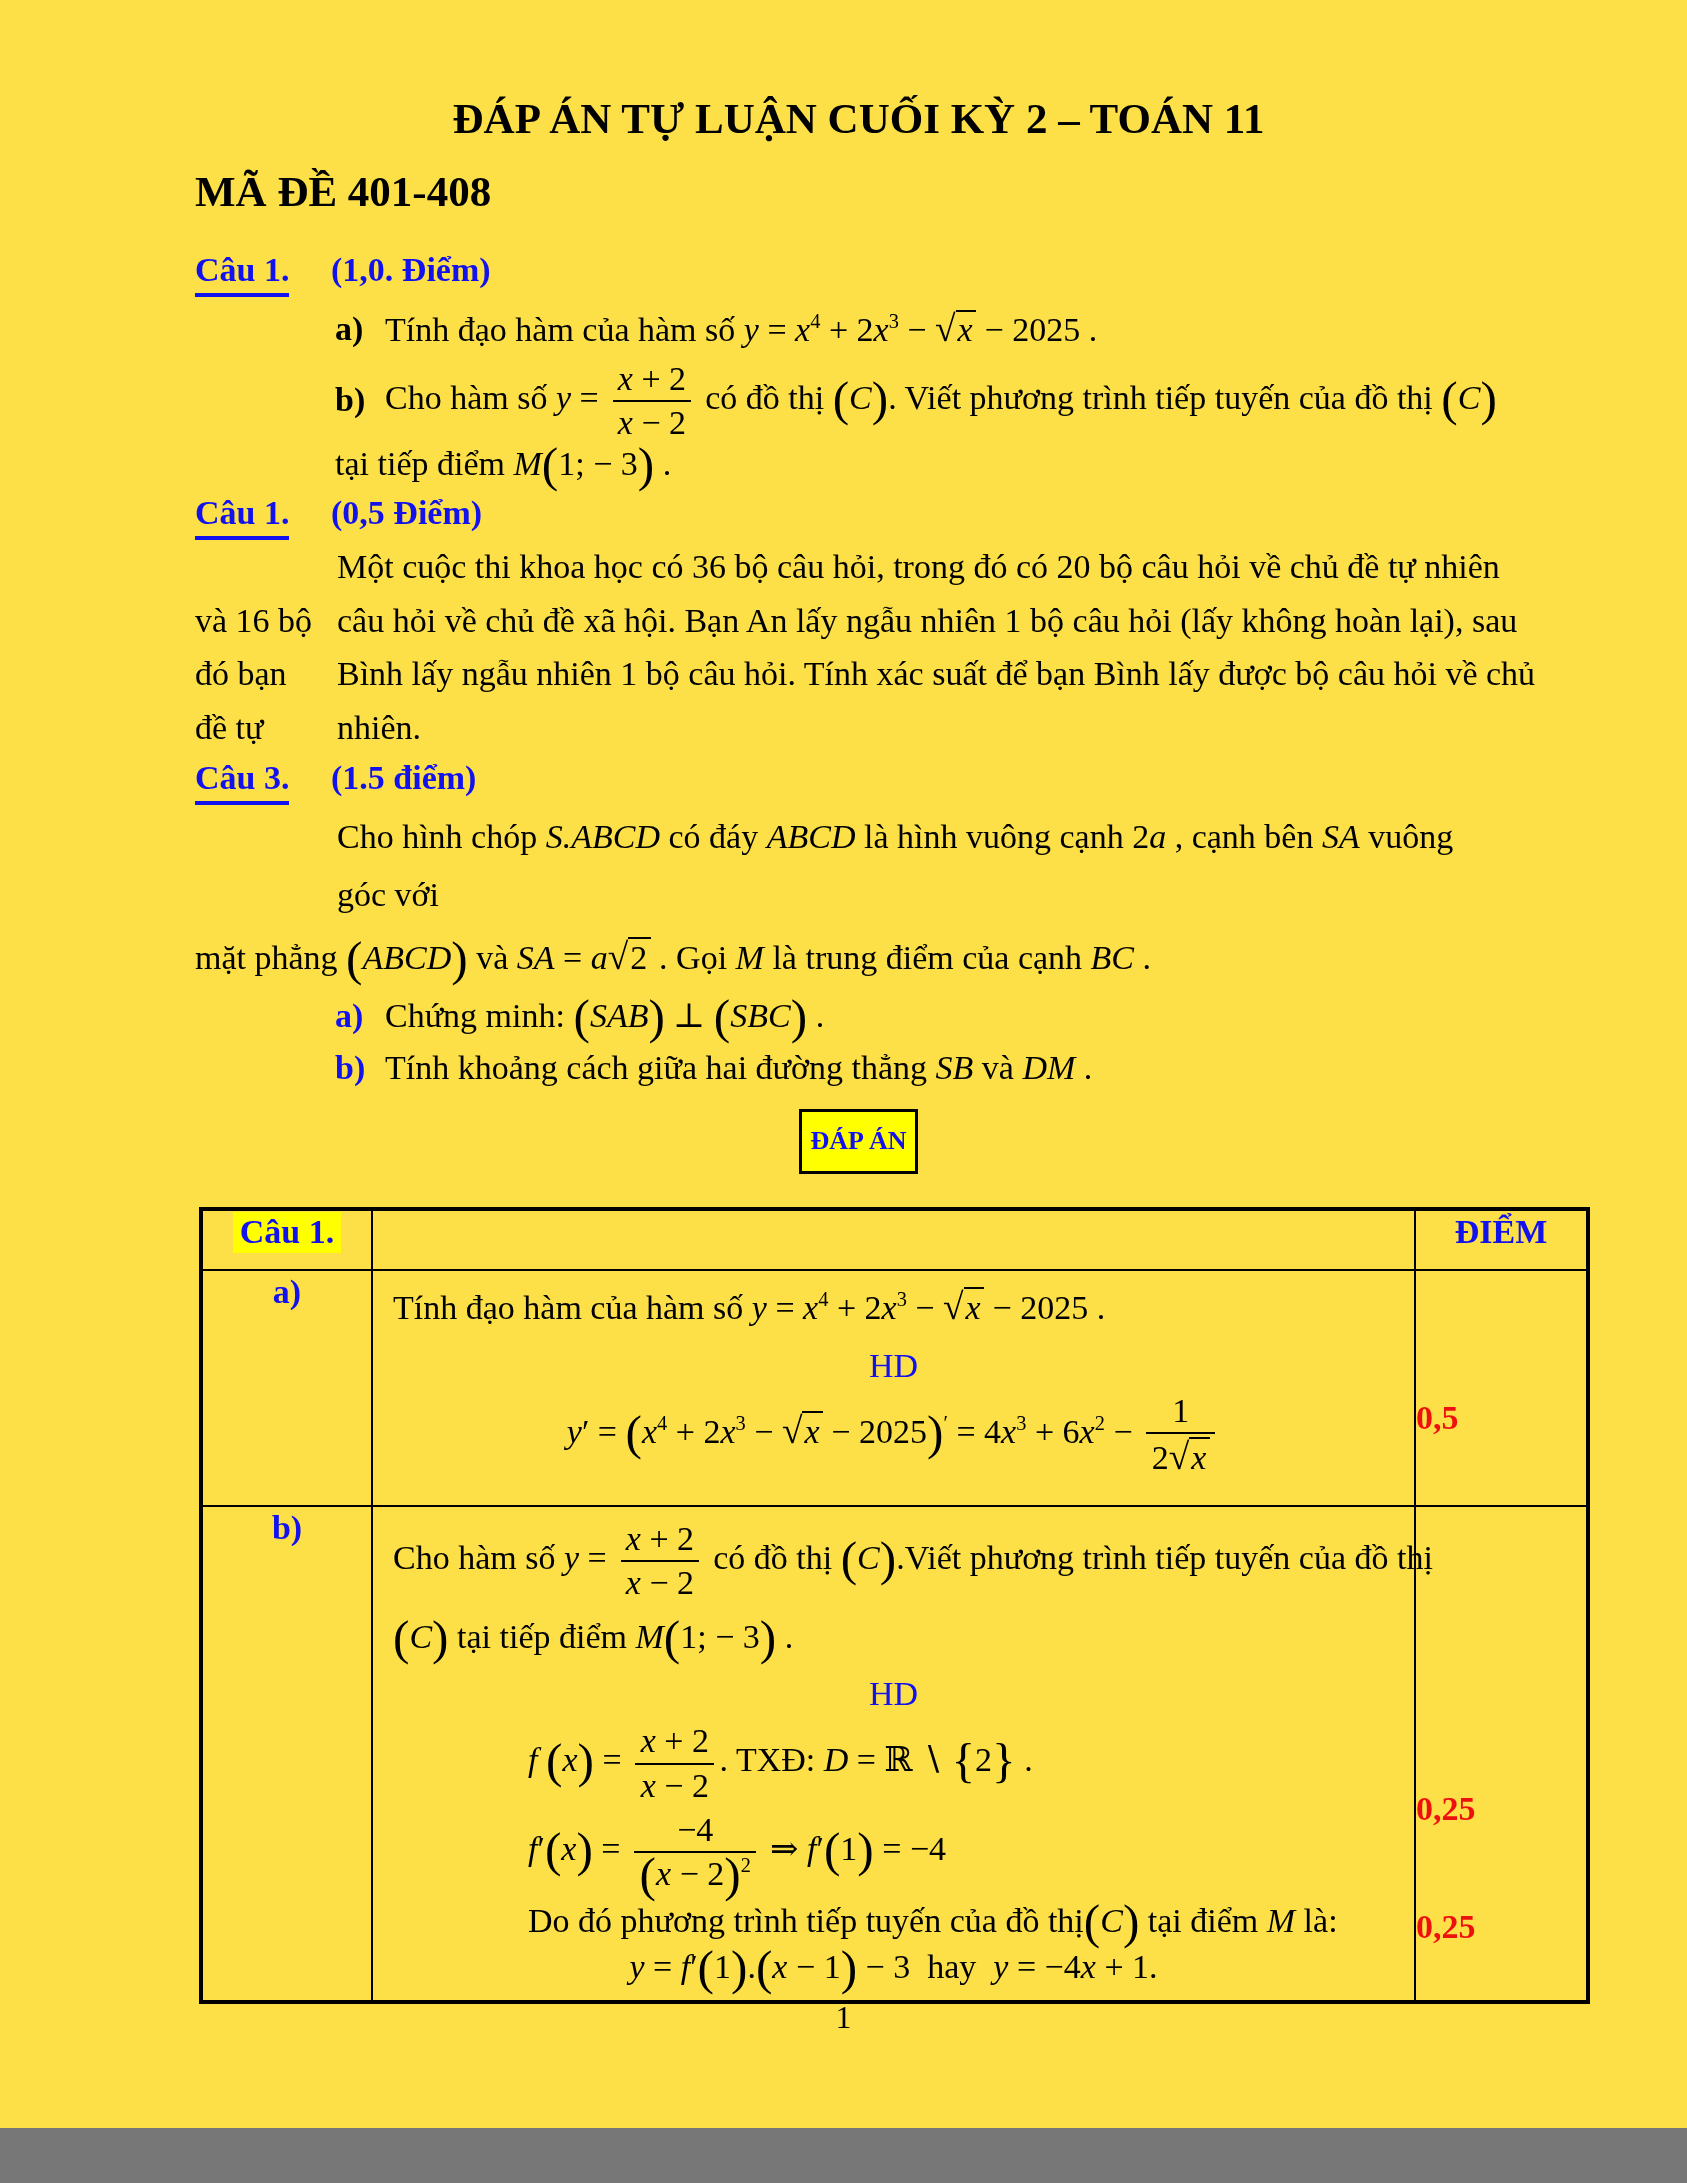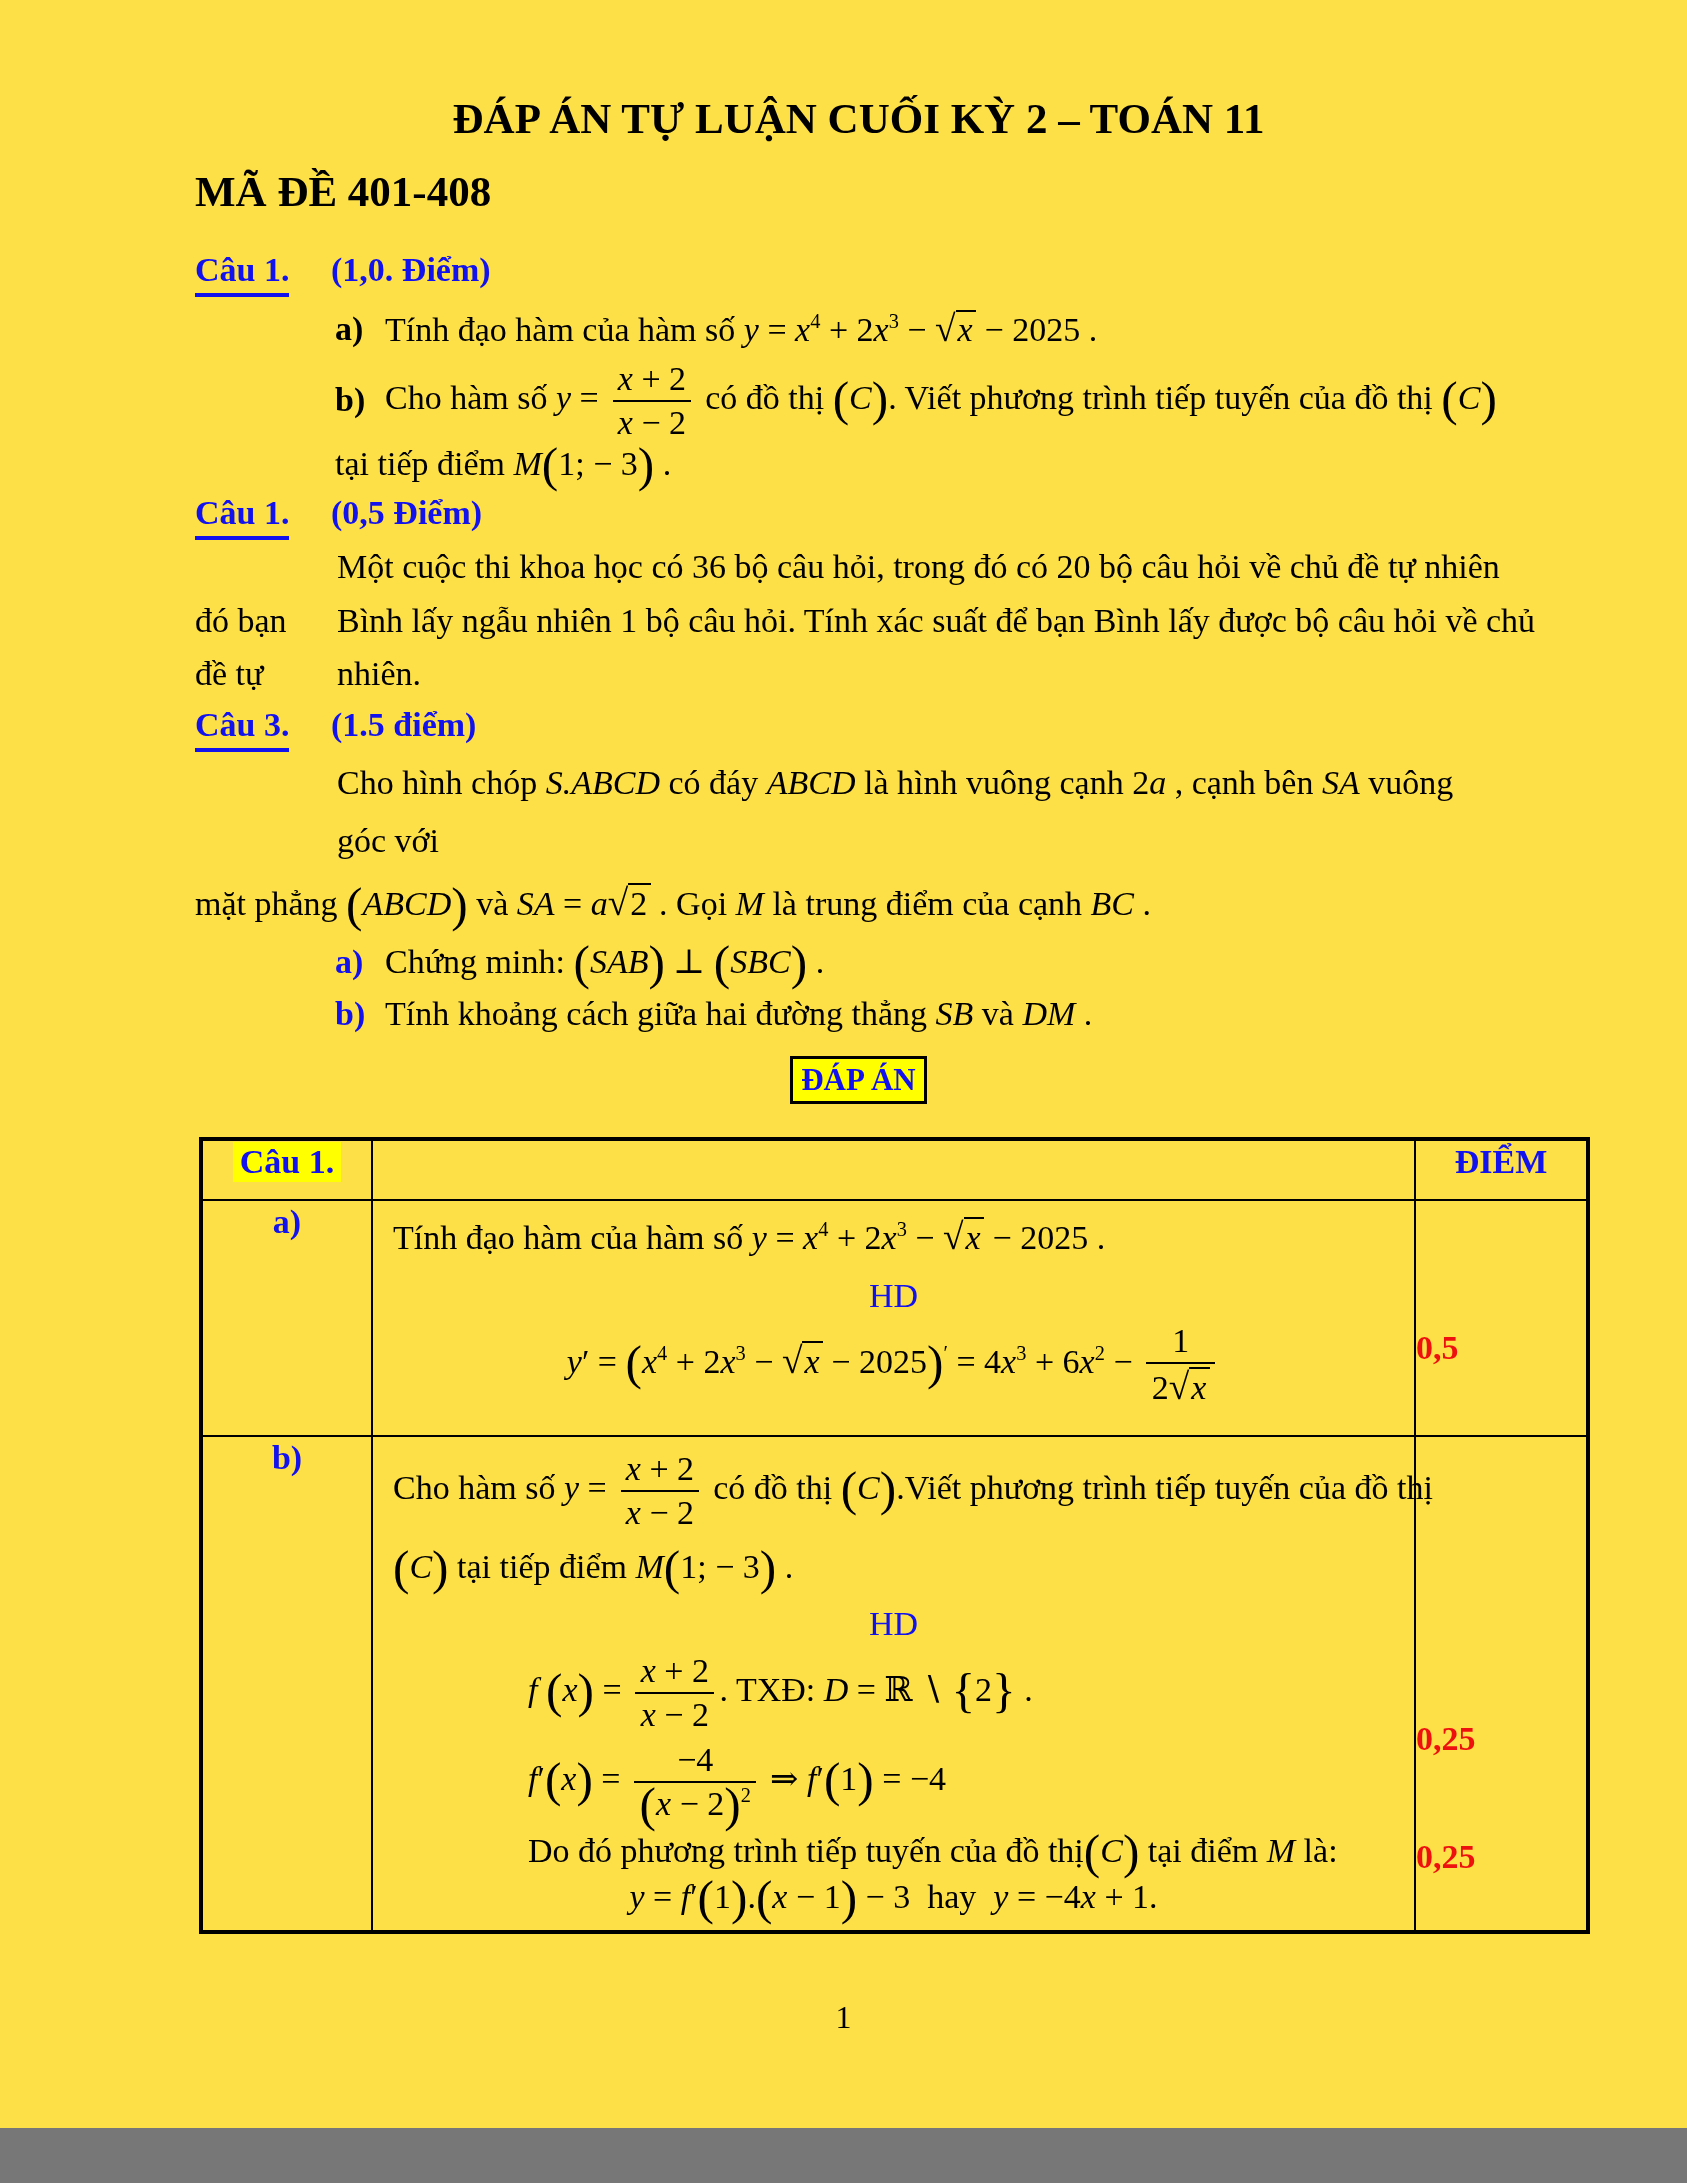--- a/index.html
+++ b/index.html
@@ -37,21 +37,21 @@
   .hang-line{display:flex;line-height:1.58;white-space:nowrap;}
   .hang-left{width:142px;flex:none;}
   .hang-text{flex:1;}
 
   .q-line-indent{padding-left:142px;margin-top:5.3px;white-space:nowrap;line-height:1.55;}
   .q-line-full{margin-top:6.6px;white-space:nowrap;line-height:1.55;}
 
   .badge-row{text-align:center;margin-top:20px;}
   .badge{
     display:inline-block;background:var(--highlight-yellow);border:3.3px solid #000;
-    color:var(--accent-blue);font-weight:bold;font-size:31px;padding:4px 8px;line-height:1.1;
+    color:var(--accent-blue);font-weight:bold;font-size:26px;padding:15px 8px;line-height:1.1;
   }
 
   table.ans-table{border-collapse:collapse;border:4.6px solid #000;margin:33px 0 0 4px;width:1391px;table-layout:fixed;}
   table.ans-table td{border:2.6px solid #000;padding:0;vertical-align:top;}
   col.c1{width:171px;} col.c3{width:173px;}
   .tr-head{height:61px;}
   .tr-a{height:236px;}
   .tr-b{height:496px;}
   .tr-head td{vertical-align:middle;text-align:center;}
   .hl{background:var(--highlight-yellow);color:var(--accent-blue);font-weight:bold;padding:0.7px 6.6px 2.6px;}
@@ -109,20 +109,24 @@
 
     <div class="q-heading qh2">
       <span class="q-label-cell"><span class="lbl">Câu 1.</span></span>
       <span class="q-points">(0,5 Điểm)</span>
     </div>
     <div class="hang-line">
       <span class="hang-left"></span>
       <span class="hang-text">Một cuộc thi khoa học có 36 bộ câu hỏi, trong đó có 20 bộ câu hỏi về chủ đề tự nhiên</span>
     </div>
     <div class="hang-line">
+      <span class="hang-left">và 16 bộ</span>
+      <span class="hang-text">câu hỏi về chủ đề xã hội. Bạn An lấy ngẫu nhiên 1 bộ câu hỏi (lấy không hoàn lại), sau</span>
+    </div>
+    <div class="hang-line">
       <span class="hang-left">đó bạn</span>
       <span class="hang-text">Bình lấy ngẫu nhiên 1 bộ câu hỏi. Tính xác suất để bạn Bình lấy được bộ câu hỏi về chủ</span>
     </div>
     <div class="hang-line">
       <span class="hang-left">đề tự</span>
       <span class="hang-text">nhiên.</span>
     </div>
 
     <div class="q-heading qh3">
       <span class="q-label-cell"><span class="lbl">Câu 3.</span></span>

